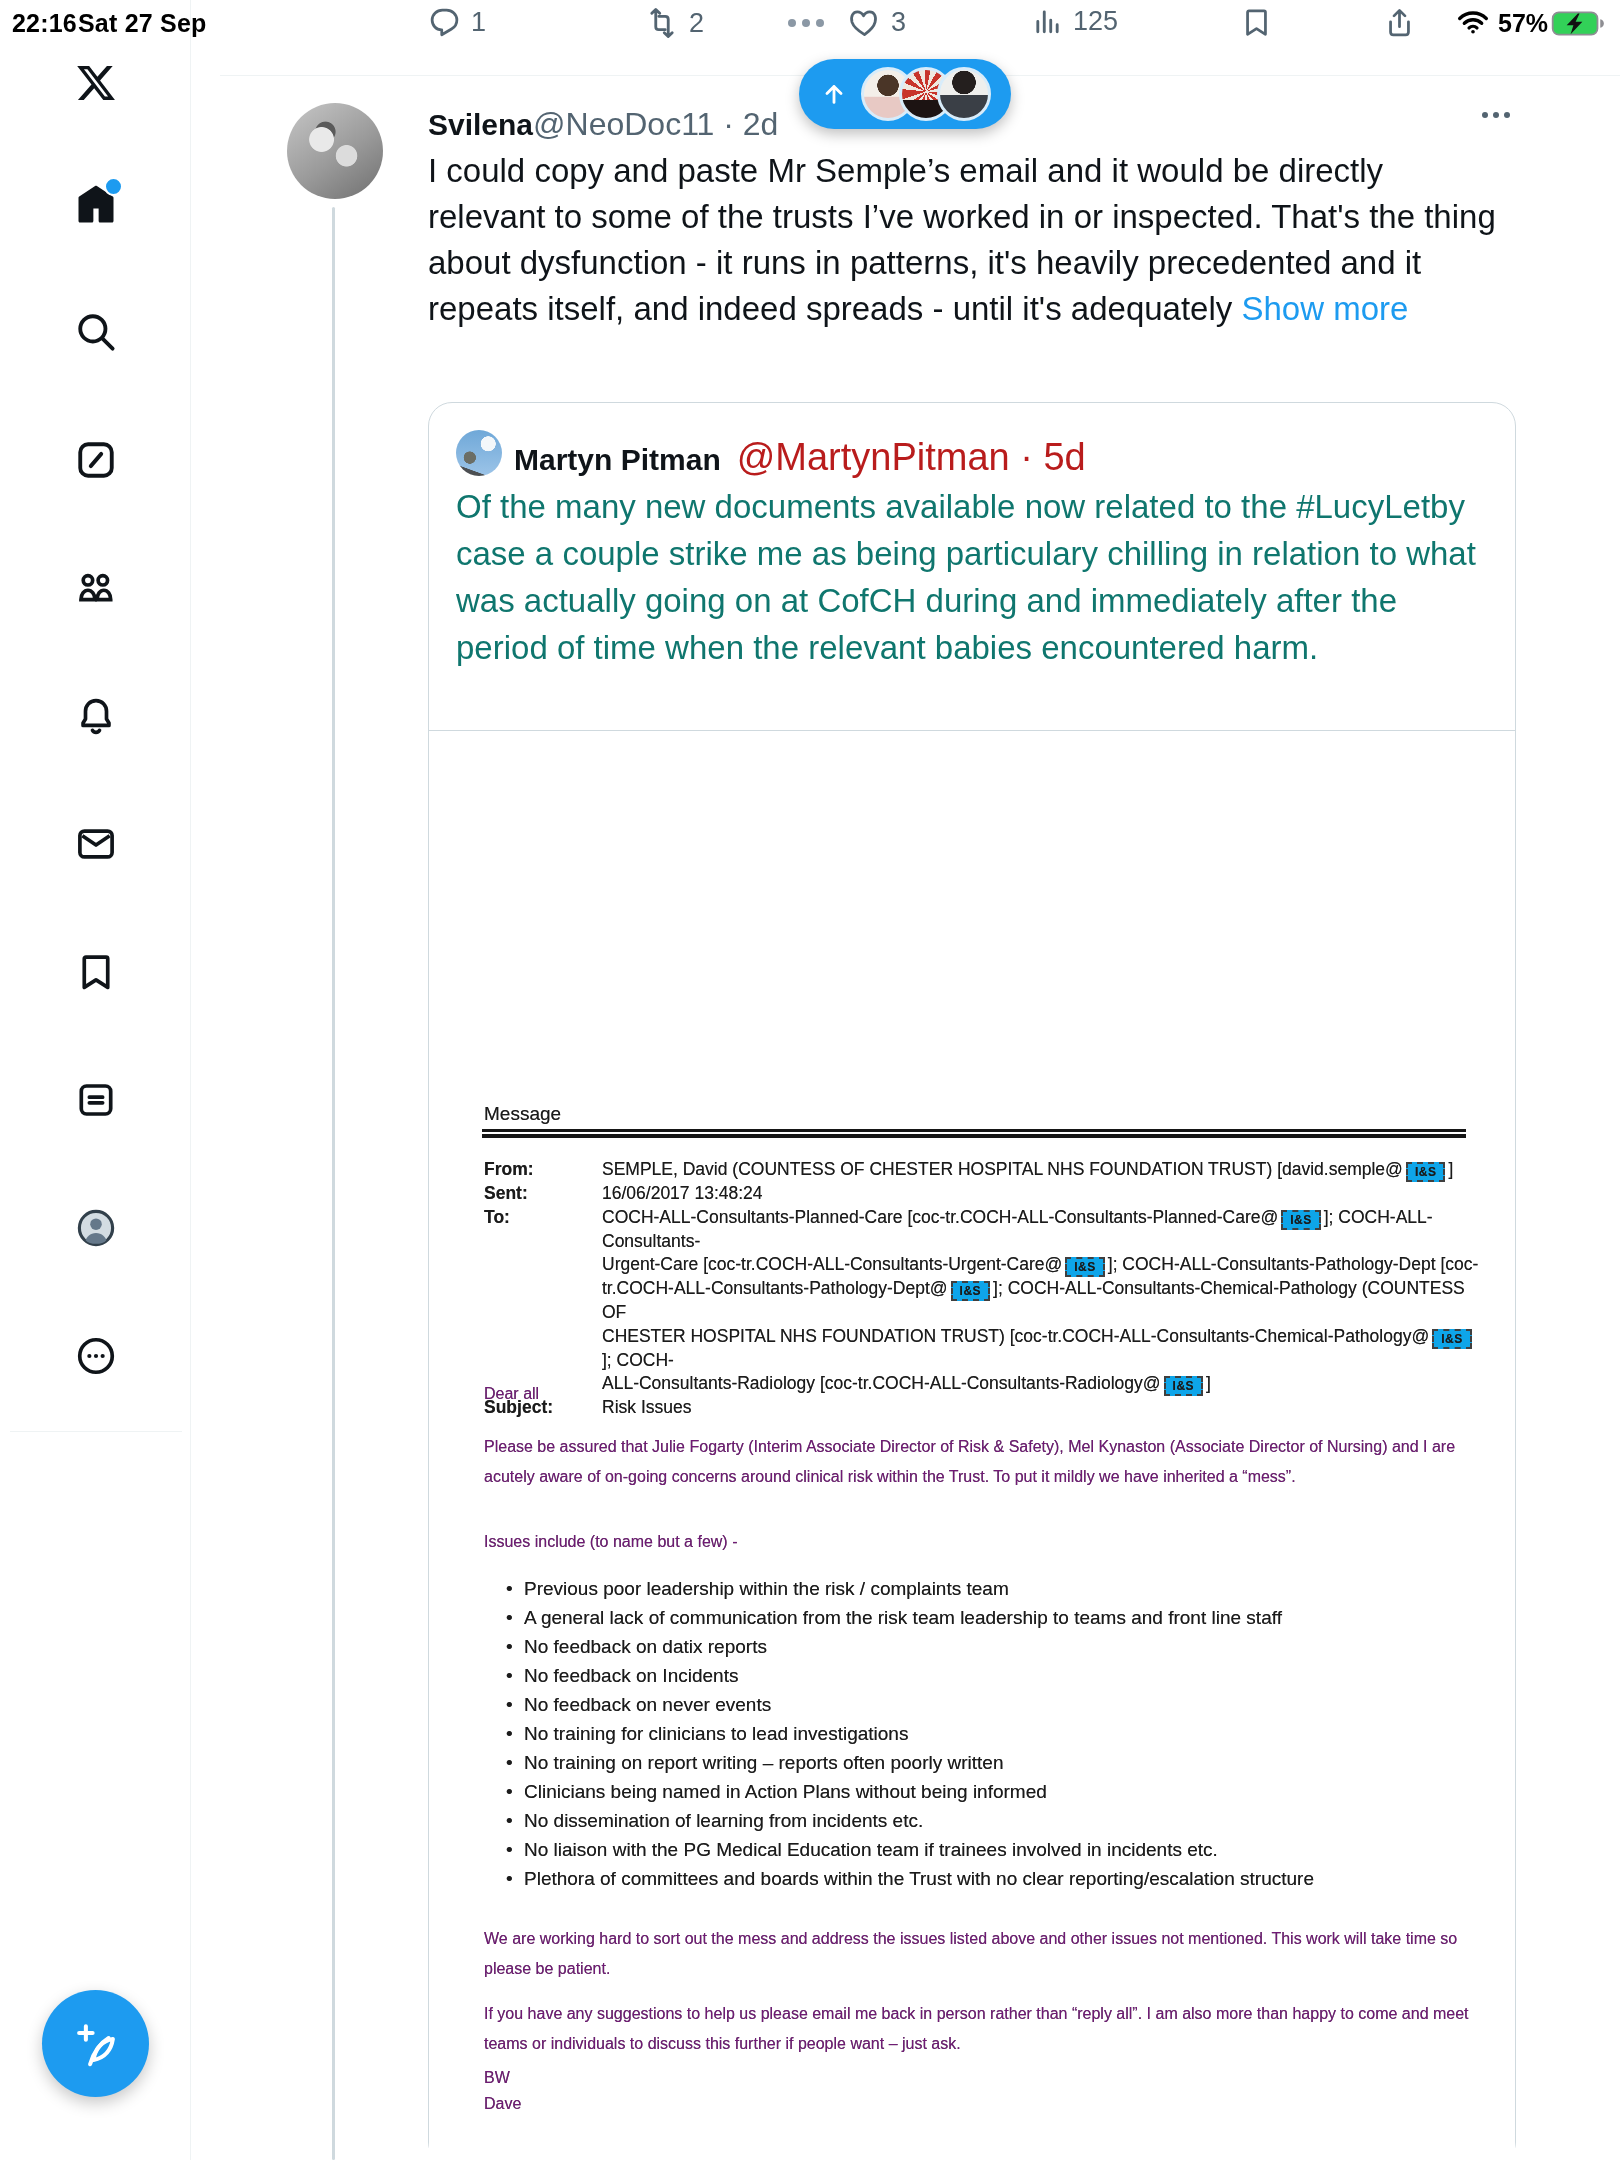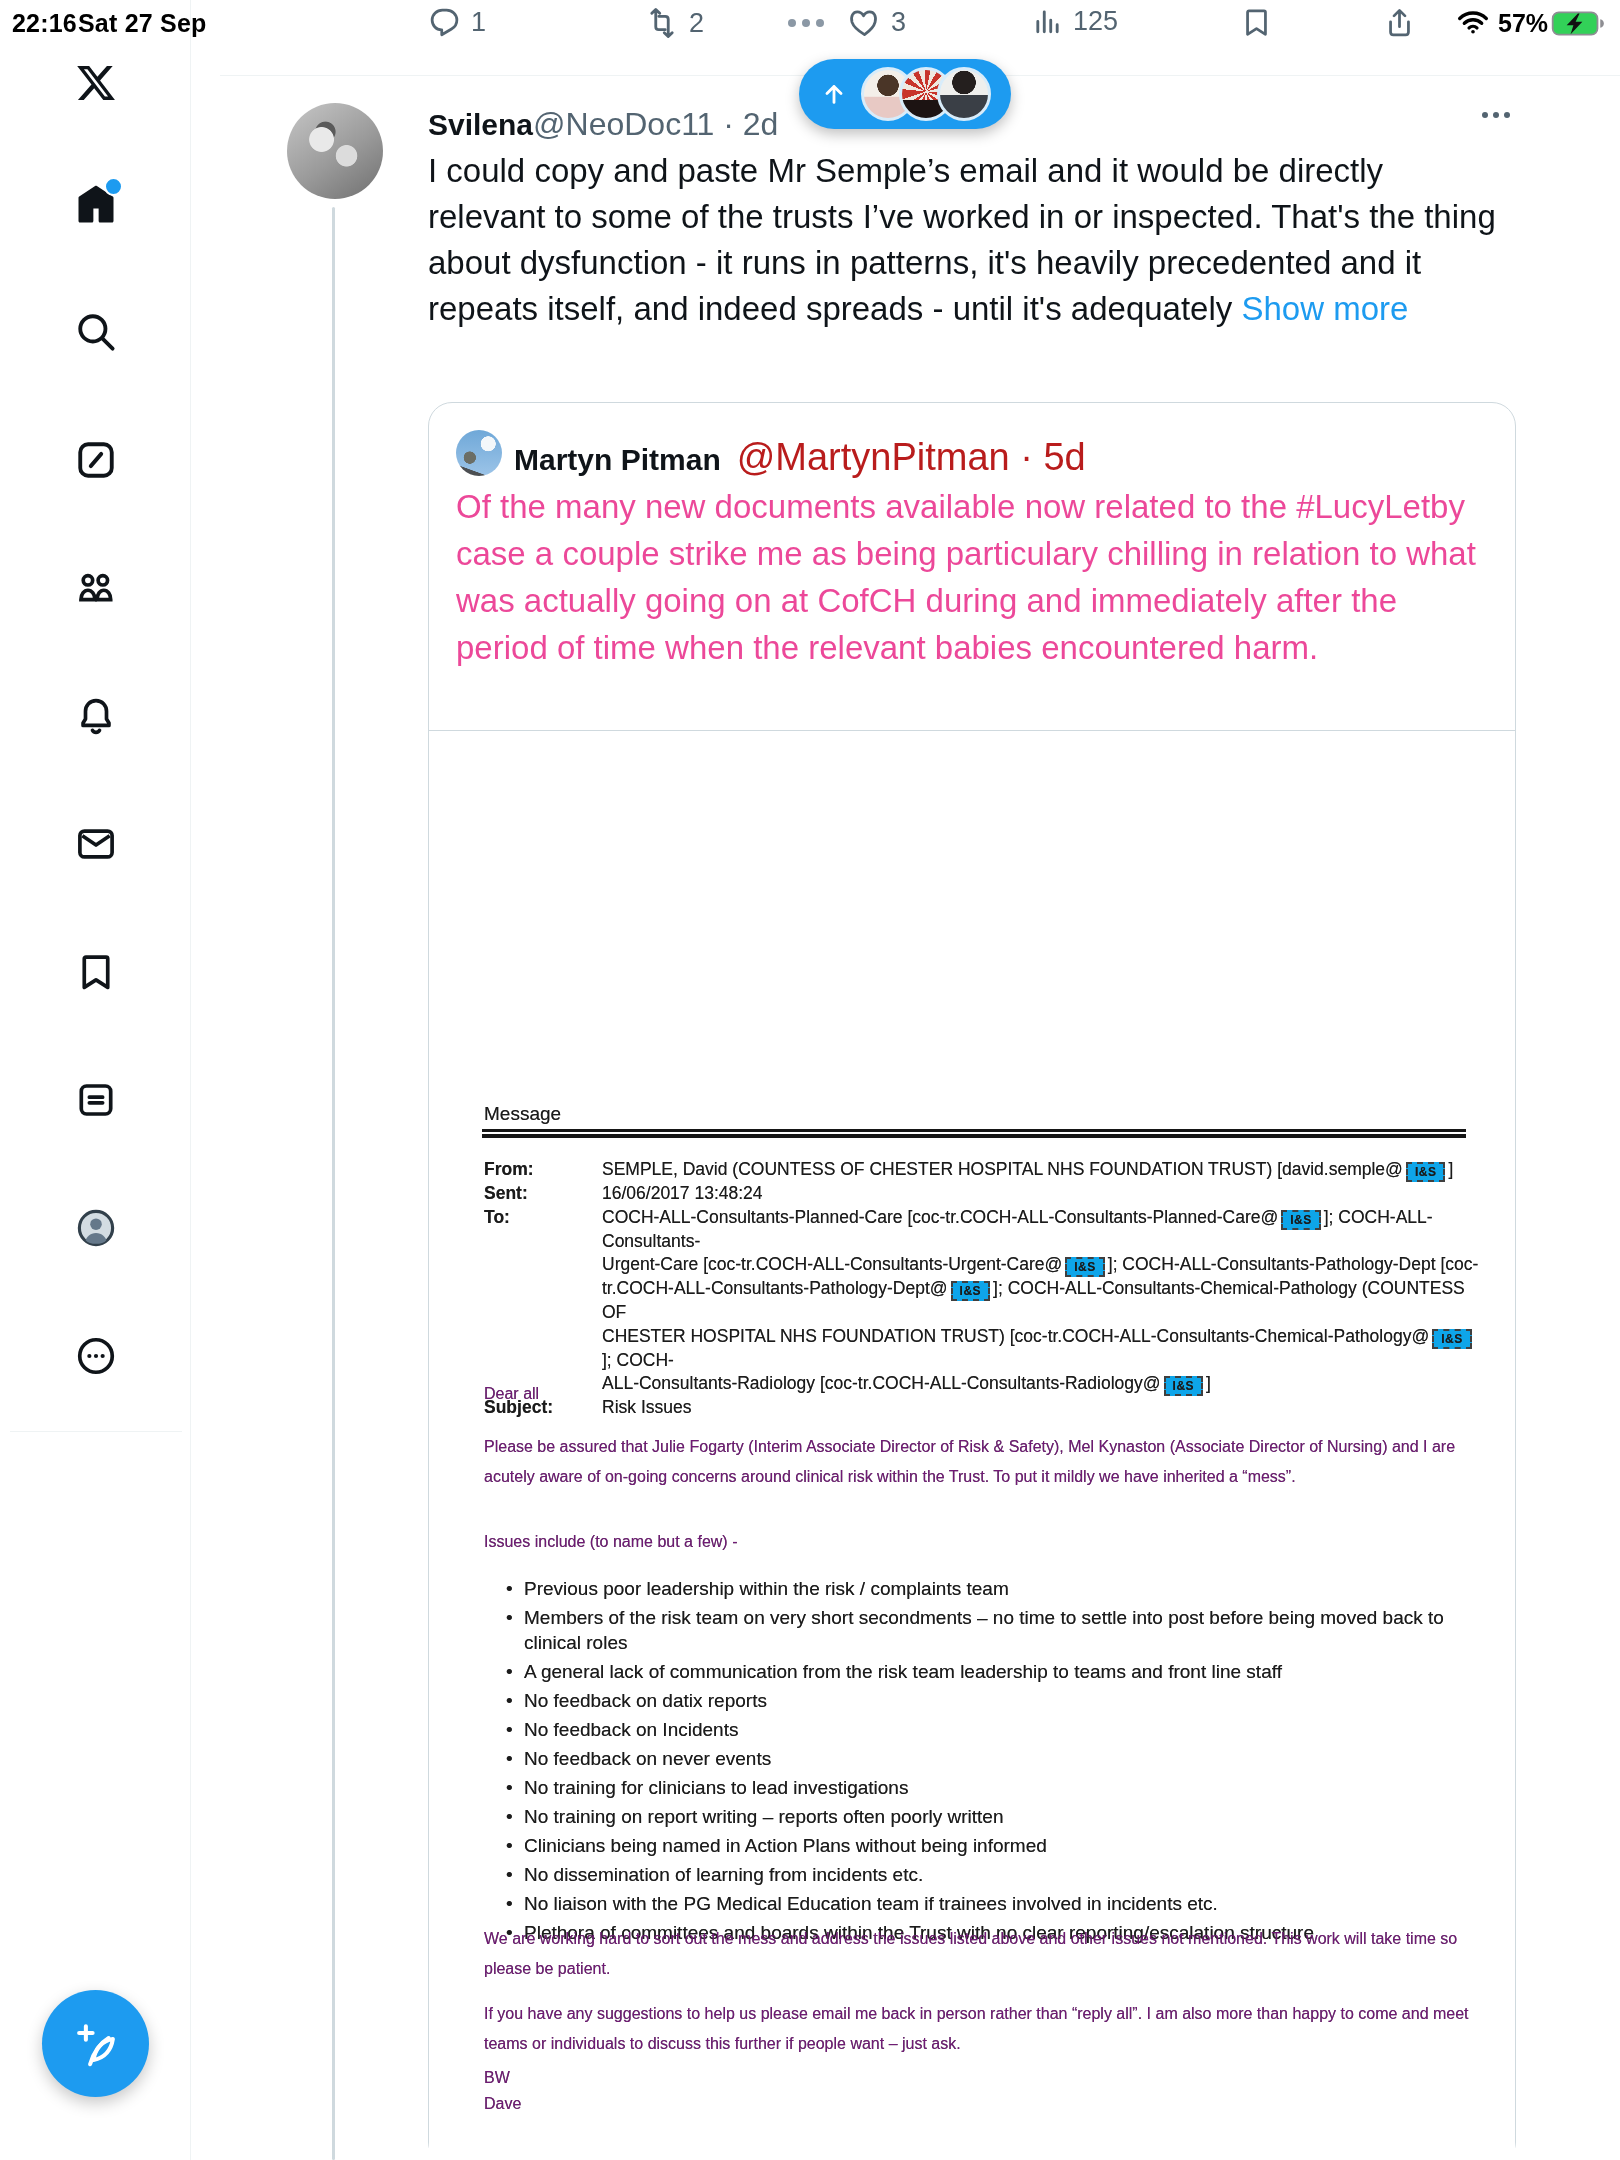--- a/index.html
+++ b/index.html
@@ -55,21 +55,21 @@
          background:#fff;cursor:pointer}
   .q-avatar{left:27px;top:27px;width:46px;height:46px;border-radius:50%;overflow:hidden;
     background:
       linear-gradient(20deg, #4c4f52 0 18%, transparent 19%),
       radial-gradient(circle at 70% 30%, #f3f7fa 0 16%, transparent 17%),
       radial-gradient(circle at 30% 60%, #6b6e66 0 14%, transparent 15%),
       linear-gradient(180deg,#6fa8d8 0%,#9cc4e8 100%);}
   .q-name-row{left:85px;top:33px;display:flex;align-items:baseline;gap:16px;white-space:nowrap}
   .q-name-row .nm{font-size:30px;font-weight:700;color:#0f1419}
   .q-name-row .meta{font-size:38px;color:#b91c1c}
-  .q-text{left:27px;top:80px;width:1034px;font-size:33px;line-height:47px;color:#ec4899}
+  .q-text{left:27px;top:80px;width:1034px;font-size:33px;line-height:47px;color:#0f766e}
   .q-img-divider{left:0;top:327px;width:100%;height:1px;background:#cfd9de}
   
   .email{left:0;top:328px;width:100%;height:1434px;background:#fff;color:#1b1b1b;
          font-family:"Liberation Sans","DejaVu Sans",sans-serif}
   .email .t{text-shadow:0 0 .5px rgba(25,25,25,.65)}
   .msg-label{left:55px;top:372px;font-size:19px}
   .msg-rule{left:53px;top:398px;width:984px;height:9px;
             background:linear-gradient(#161616 0 38%,#fff 38% 60%,#161616 60% 100%)}
   .hdr{left:55px;top:427px;width:995px;font-size:17.5px;line-height:23.5px}
   .hdr .row{display:flex}
@@ -306,21 +306,20 @@
         <span class="lbl">Subject:</span>
         <span class="val">Risk Issues</span>
       </div>
     </div>
 
     <div class="abs ebody p-sal t">Dear all</div>
     <div class="abs ebody p-1 t">Please be assured that Julie Fogarty (Interim Associate Director of Risk &amp; Safety), Mel Kynaston (Associate Director of Nursing) and I are acutely aware of on-going concerns around clinical risk within the Trust. To put it mildly we have inherited a “mess”.</div>
     <div class="abs ebody p-2 t">Issues include (to name but a few) -</div>
     <ul class="abs blist t">
         <li>Previous poor leadership within the risk / complaints team</li>
-        <li>Members of the risk team on very short secondments – no time to settle into post before being moved back to clinical roles</li>
         <li>A general lack of communication from the risk team leadership to teams and front line staff</li>
         <li>No feedback on datix reports</li>
         <li>No feedback on Incidents</li>
         <li>No feedback on never events</li>
         <li>No training for clinicians to lead investigations</li>
         <li>No training on report writing – reports often poorly written</li>
         <li>Clinicians being named in Action Plans without being informed</li>
         <li>No dissemination of learning from incidents etc.</li>
         <li>No liaison with the PG Medical Education team if trainees involved in incidents etc.</li>
         <li>Plethora of committees and boards within the Trust with no clear reporting/escalation structure</li>

